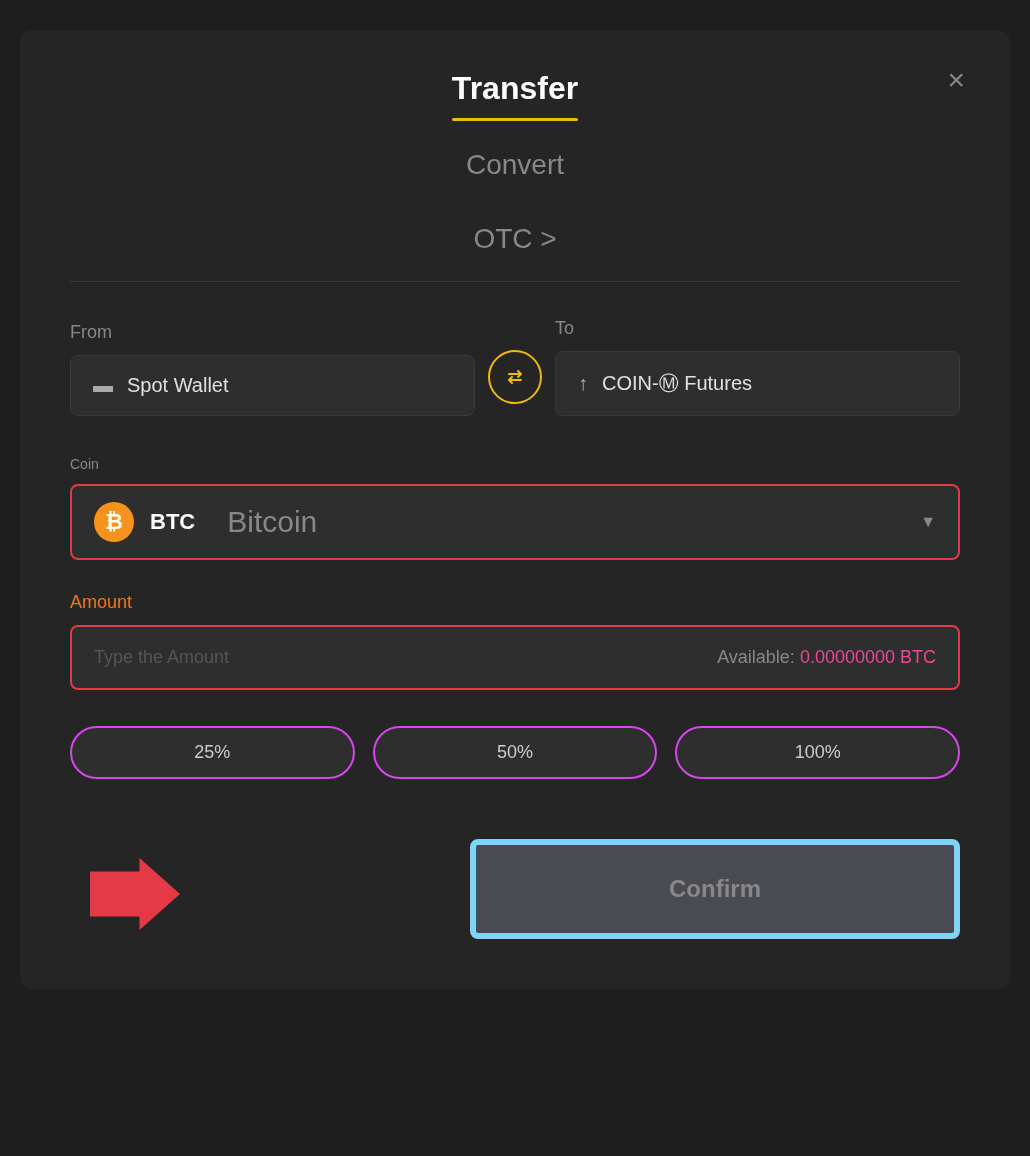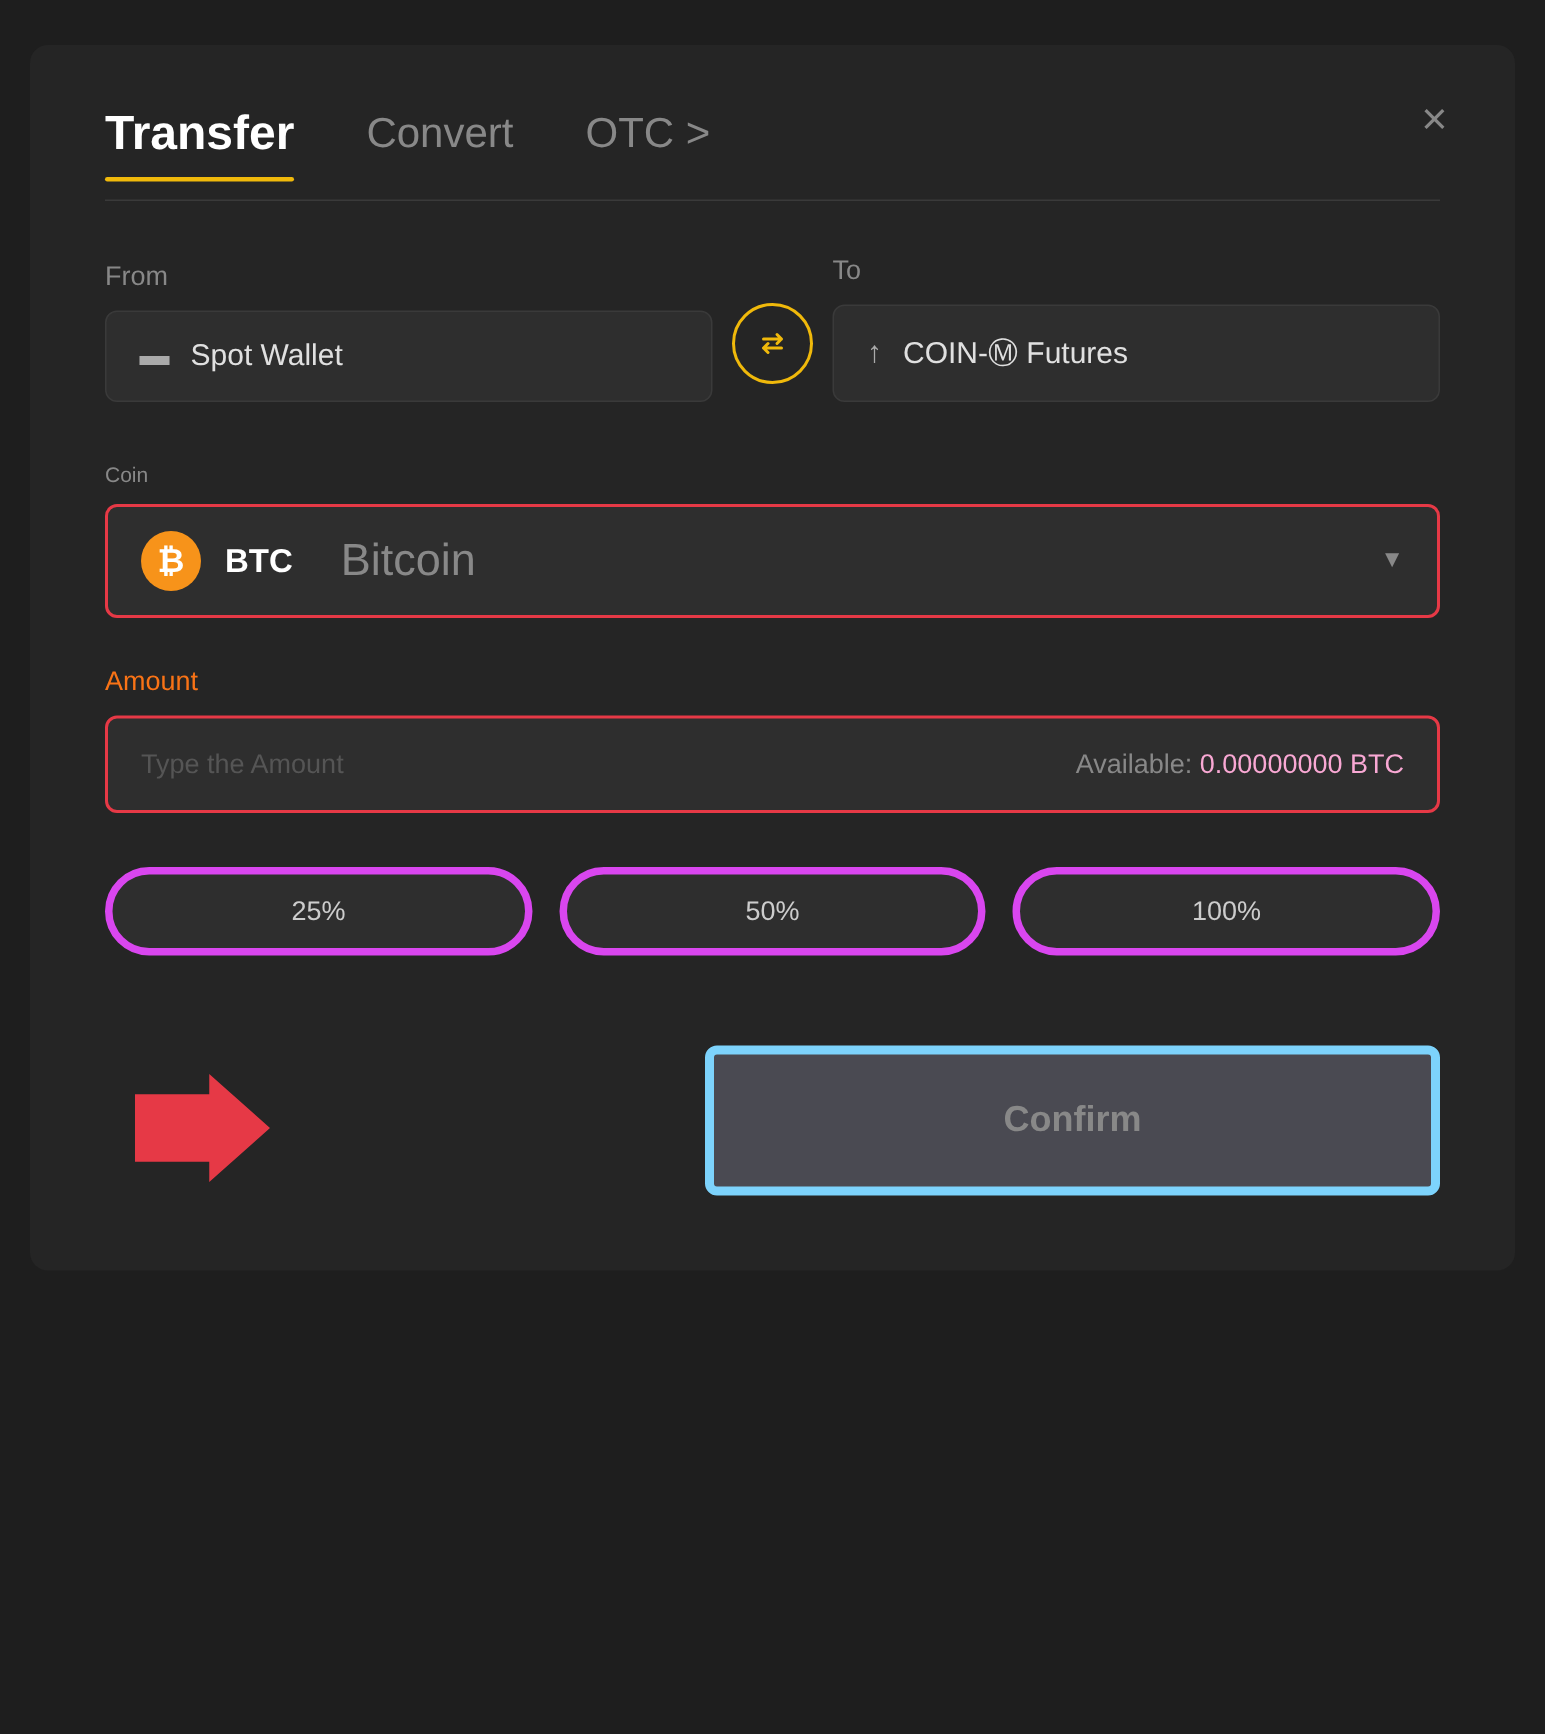--- a/index.html
+++ b/index.html
@@ -17,22 +17,23 @@
       background: #252525;
       border-radius: 12px;
       width: 100%;
       max-width: 1000px;
       padding: 40px 50px 50px 50px;
       position: relative;
     }
     .modal-header {
       display: flex;
       align-items: center;
-      gap: 48px;
+      gap: 32px;
       margin-bottom: 0;
+      flex-direction: column;
     }
     .tab-transfer {
       font-size: 32px;
       font-weight: 700;
       color: #ffffff;
       cursor: pointer;
       padding-bottom: 10px;
       position: relative;
     }
     .tab-transfer::after {
@@ -203,31 +204,31 @@
     .amount-placeholder {
       font-size: 18px;
       color: #555;
     }
     .available-text {
       font-size: 18px;
       color: #888;
       white-space: nowrap;
     }
     .available-amount {
-      color: #f9a8d4;
+      color: #ec4899;
     }
     .percent-buttons {
       display: flex;
       gap: 18px;
       margin-bottom: 60px;
     }
     .pct-btn {
       flex: 1;
       background: #2e2e2e;
-      border: 5px solid #d946ef;
+      border: 2px solid #d946ef;
       border-radius: 30px;
       padding: 14px 10px;
       color: #ccc;
       font-size: 18px;
       font-weight: 500;
       cursor: pointer;
       text-align: center;
     }
     .bottom-section {
       display: flex;

